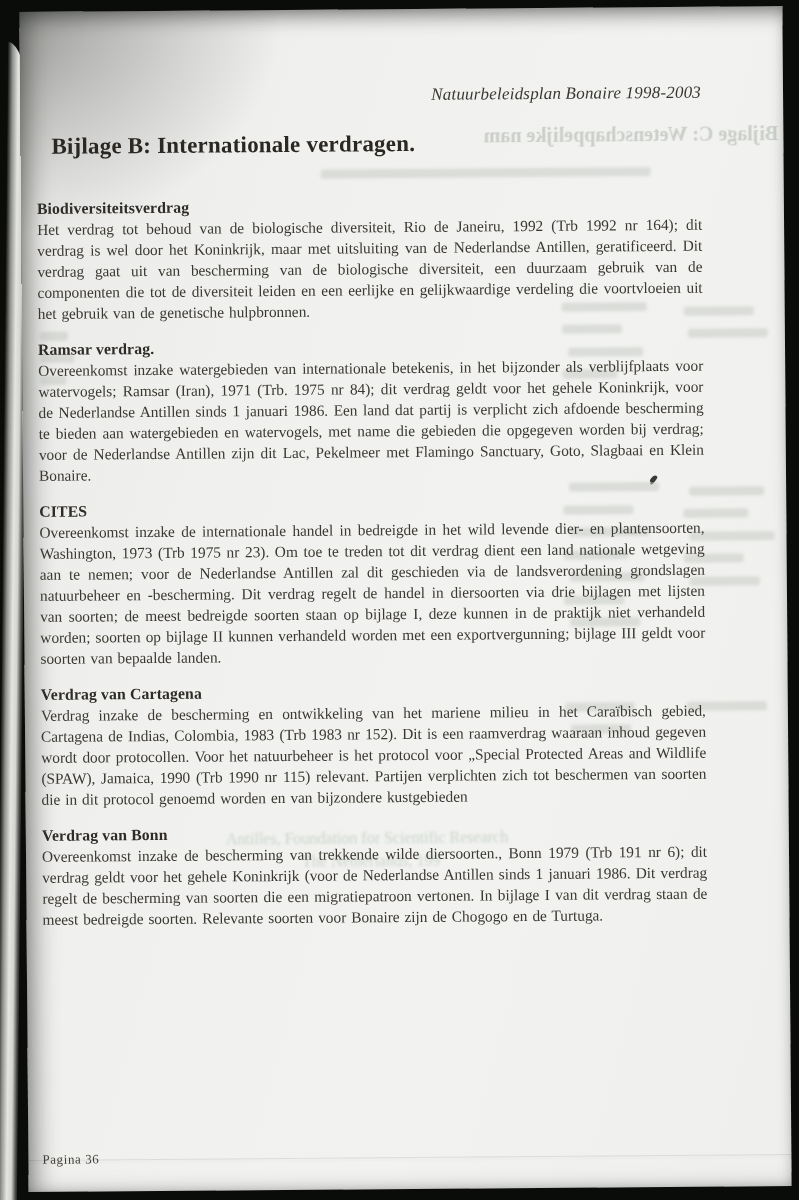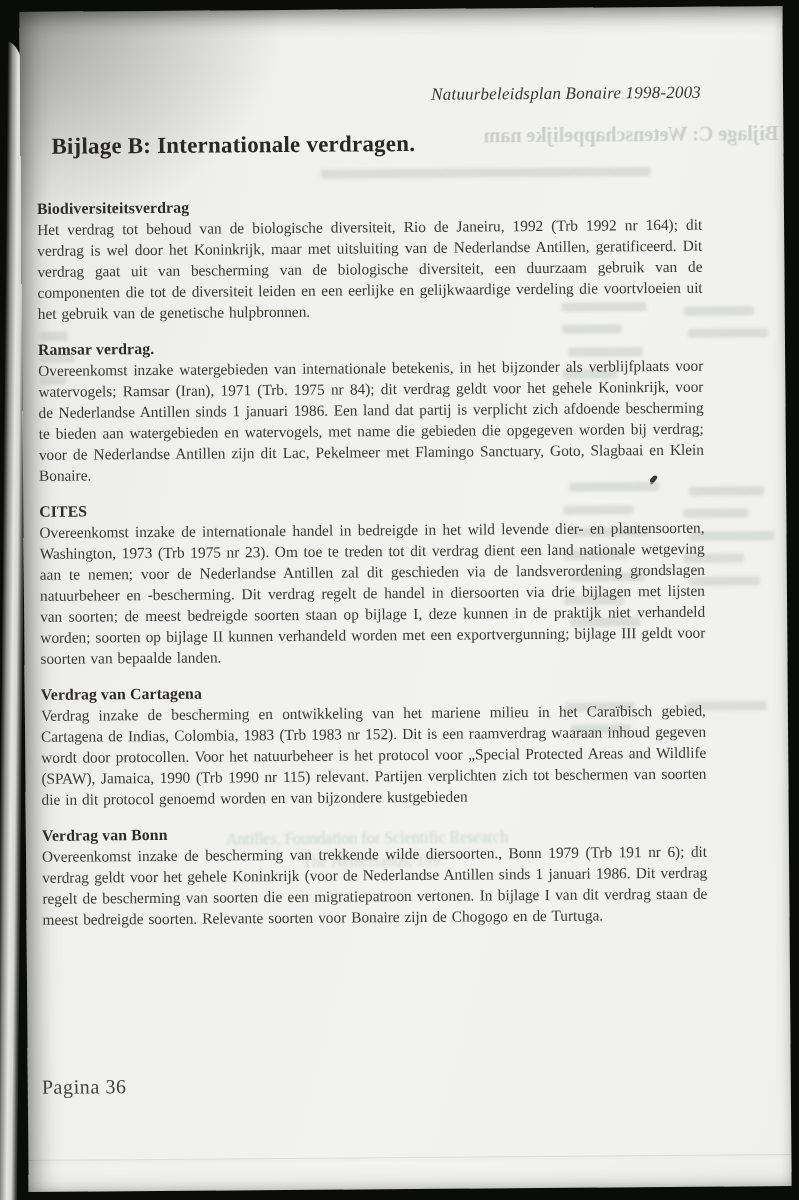--- a/index.html
+++ b/index.html
@@ -54,22 +54,22 @@
   .section h3{
     margin:0;font-size:15.8px;font-weight:bold;color:#2f2c27;
     line-height:21px;letter-spacing:0.1px;
   }
   .section p{
     margin:0;font-size:15.4px;line-height:21px;
     text-align:justify;letter-spacing:-0.05px;word-spacing:1.2px;
     color:#3b3831;
   }
   .page-number{
-    position:absolute;left:14px;top:1064px;
-    font-size:20px;color:#45423c;letter-spacing:0.6px;
+    position:absolute;left:14px;top:1140px;
+    font-size:13px;color:#45423c;letter-spacing:0.6px;
   }
 
   
   .ghost{position:absolute;pointer-events:none;color:#8fa091;}
   .ghost-mirrored-heading{
     left:366px;top:116px;width:392px;
     transform:scaleX(-1);
     font-weight:bold;font-size:20px;
     color:rgba(125,140,126,0.34);filter:blur(0.6px);
     white-space:nowrap;overflow:hidden;

